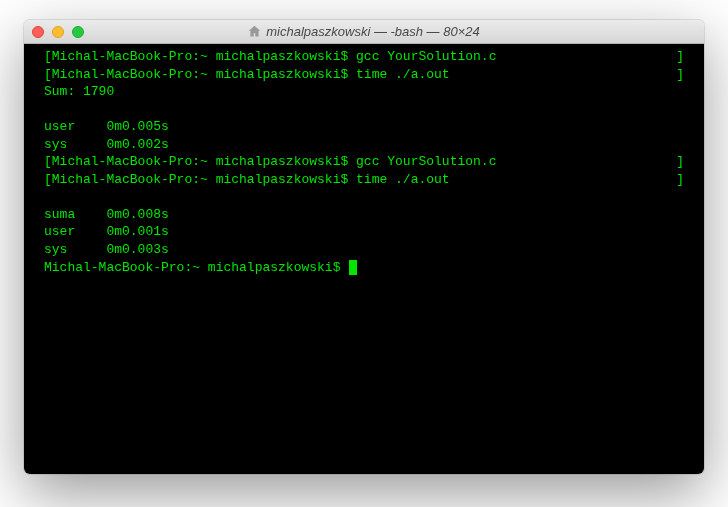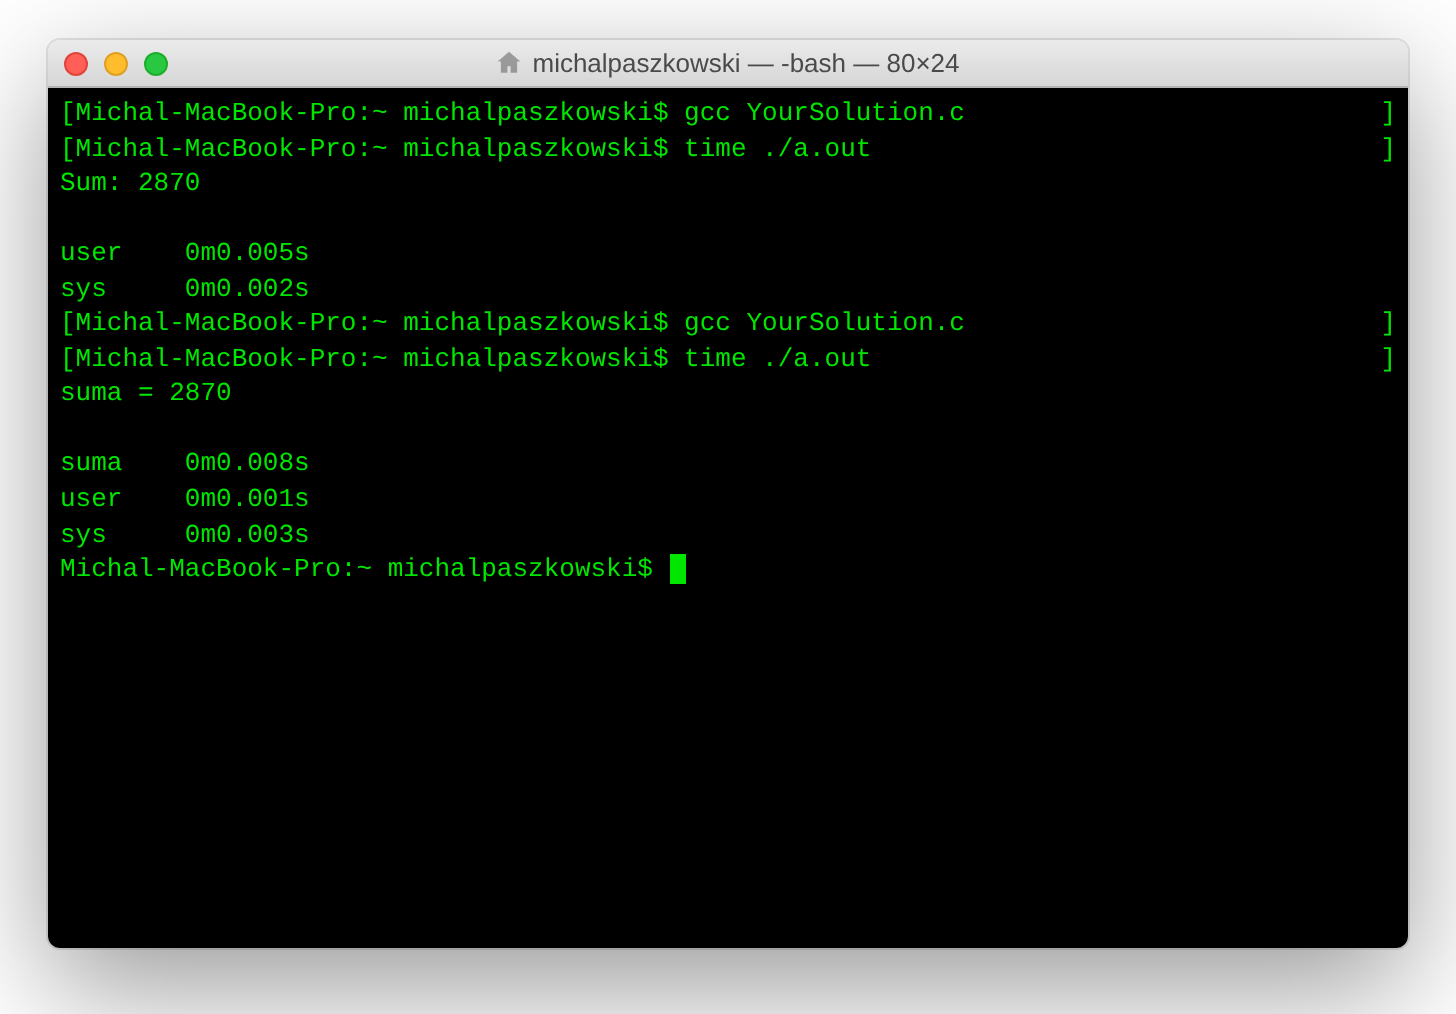--- a/index.html
+++ b/index.html
@@ -46,29 +46,30 @@
       position: absolute;
       left: 0; right: 0;
       text-align: center;
       font-size: 13px;
       color: #4a4a4a;
       display: flex;
       justify-content: center;
       align-items: center;
       gap: 5px;
       pointer-events: none;
+      font-style: italic;
     }
     .home-icon {
       width: 13px;
       height: 13px;
       opacity: 0.6;
     }
     .terminal {
       background: #000;
-      padding: 4px 6px;
+      padding: 4px 20px;
       font-family: Menlo, Monaco, "Courier New", monospace;
       font-size: 13px;
       line-height: 1.35;
       min-height: 430px;
       color: #00e600;
     }
     .line {
       white-space: pre;
     }
     .bracketed {
@@ -97,26 +98,25 @@
     <div class="title">
       <svg class="home-icon" viewBox="0 0 16 16" fill="#6b6b6b">
         <path d="M8 1L1 7h2v7h4V10h2v4h4V7h2L8 1z"></path>
       </svg>
       <span>michalpaszkowski — -bash — 80×24</span>
     </div>
   </div>
   <div class="terminal" id="terminal-body">
   <div class="line bracketed"><span>[Michal-MacBook-Pro:~ michalpaszkowski$ gcc YourSolution.c</span><span>]</span></div>
       <div class="line bracketed"><span>[Michal-MacBook-Pro:~ michalpaszkowski$ time ./a.out</span><span>]</span></div>
-      <div class="line">Sum: 2870</div>
+      <div class="line">Sum: 1790</div>
       <div class="line">&nbsp;</div>
       <div class="line">user    0m0.005s</div>
       <div class="line">sys     0m0.002s</div>
       <div class="line bracketed"><span>[Michal-MacBook-Pro:~ michalpaszkowski$ gcc YourSolution.c</span><span>]</span></div>
       <div class="line bracketed"><span>[Michal-MacBook-Pro:~ michalpaszkowski$ time ./a.out</span><span>]</span></div>
-      <div class="line">suma = 2870</div>
       <div class="line">&nbsp;</div>
       <div class="line">suma    0m0.008s</div>
       <div class="line">user    0m0.001s</div>
       <div class="line">sys     0m0.003s</div>
       <div class="line"><span>Michal-MacBook-Pro:~ michalpaszkowski$ </span><span class="cursor"></span></div>
     </div>
 </div>
 
 </body></html>

